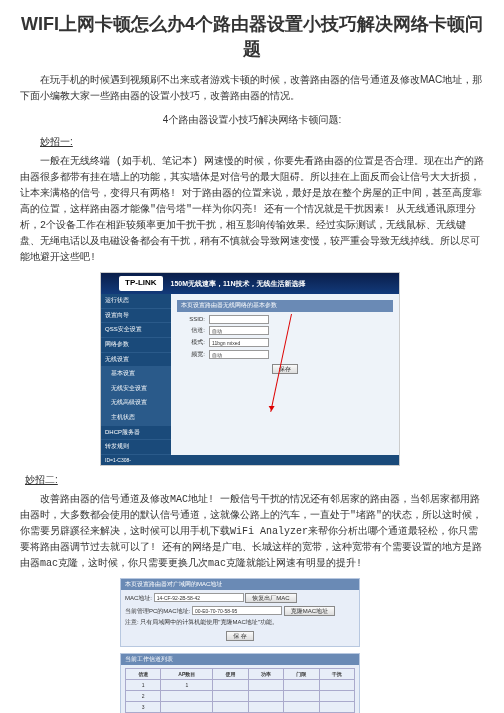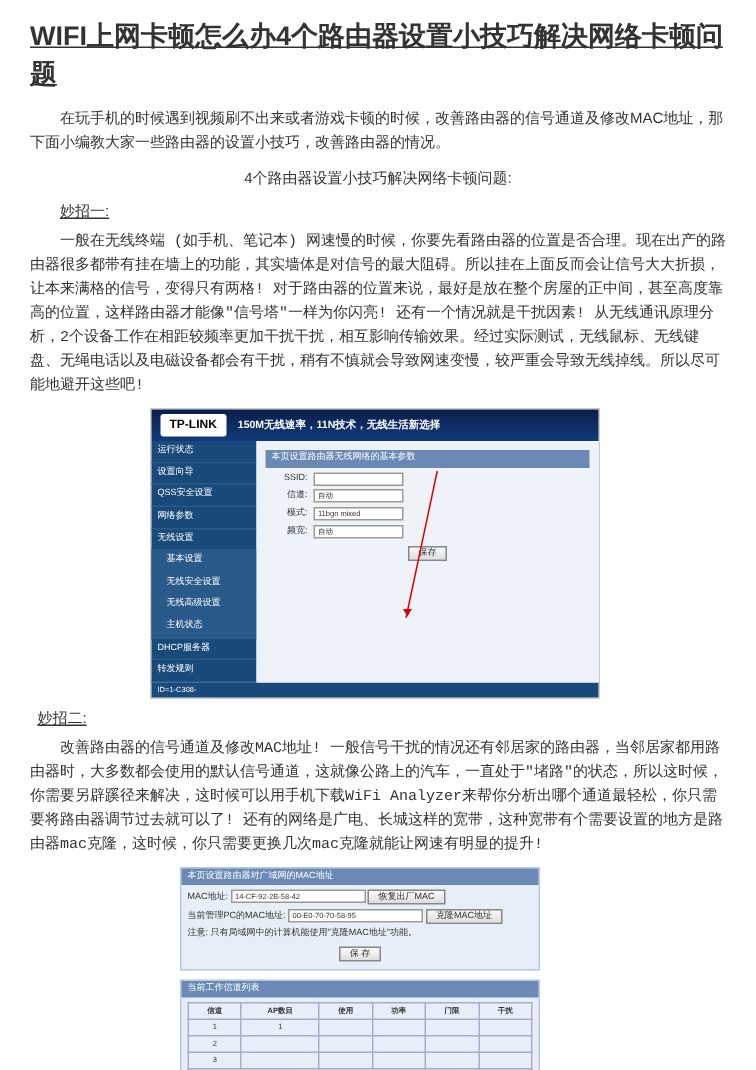--- a/index.html
+++ b/index.html
@@ -8,40 +8,39 @@
     font-size: 11px;
     color: #333;
     background: #fff;
     width: 504px;
     padding: 12px 20px;
     line-height: 1.6;
   }
   h1.title {
     font-size: 18px;
     font-weight: bold;
-    text-align: left;
+    text-align: center;
     margin-bottom: 10px;
     line-height: 1.4;
-    text-decoration: underline;
   }
   .intro { text-indent: 2em; margin-bottom: 8px; font-size: 10px; }
   .section-head { font-size: 10px; margin: 6px 0; text-align: center; }
   .sub-head { font-size: 10px; margin: 4px 0 4px 2em; text-decoration: underline; }
   .para { text-indent: 2em; font-size: 10px; margin-bottom: 6px; font-family: Liberation Mono, monospace; }
   .shot {
     width: 300px;
     margin: 6px auto 6px 80px;
     background: #fff;
     border: 1px solid #ccc;
     font-size: 7px;
   }
   .tplink-bar {
     background: linear-gradient(#0a1e4a,#123a7a);
     color: #fff;
-    padding: 3px 6px;
+    padding: 3px 18px;
     display: flex;
     align-items: center;
     gap: 8px;
   }
   .logo {
     background: #fff;
     color: #000;
     font-weight: bold;
     padding: 1px 6px;
     font-size: 8px;

